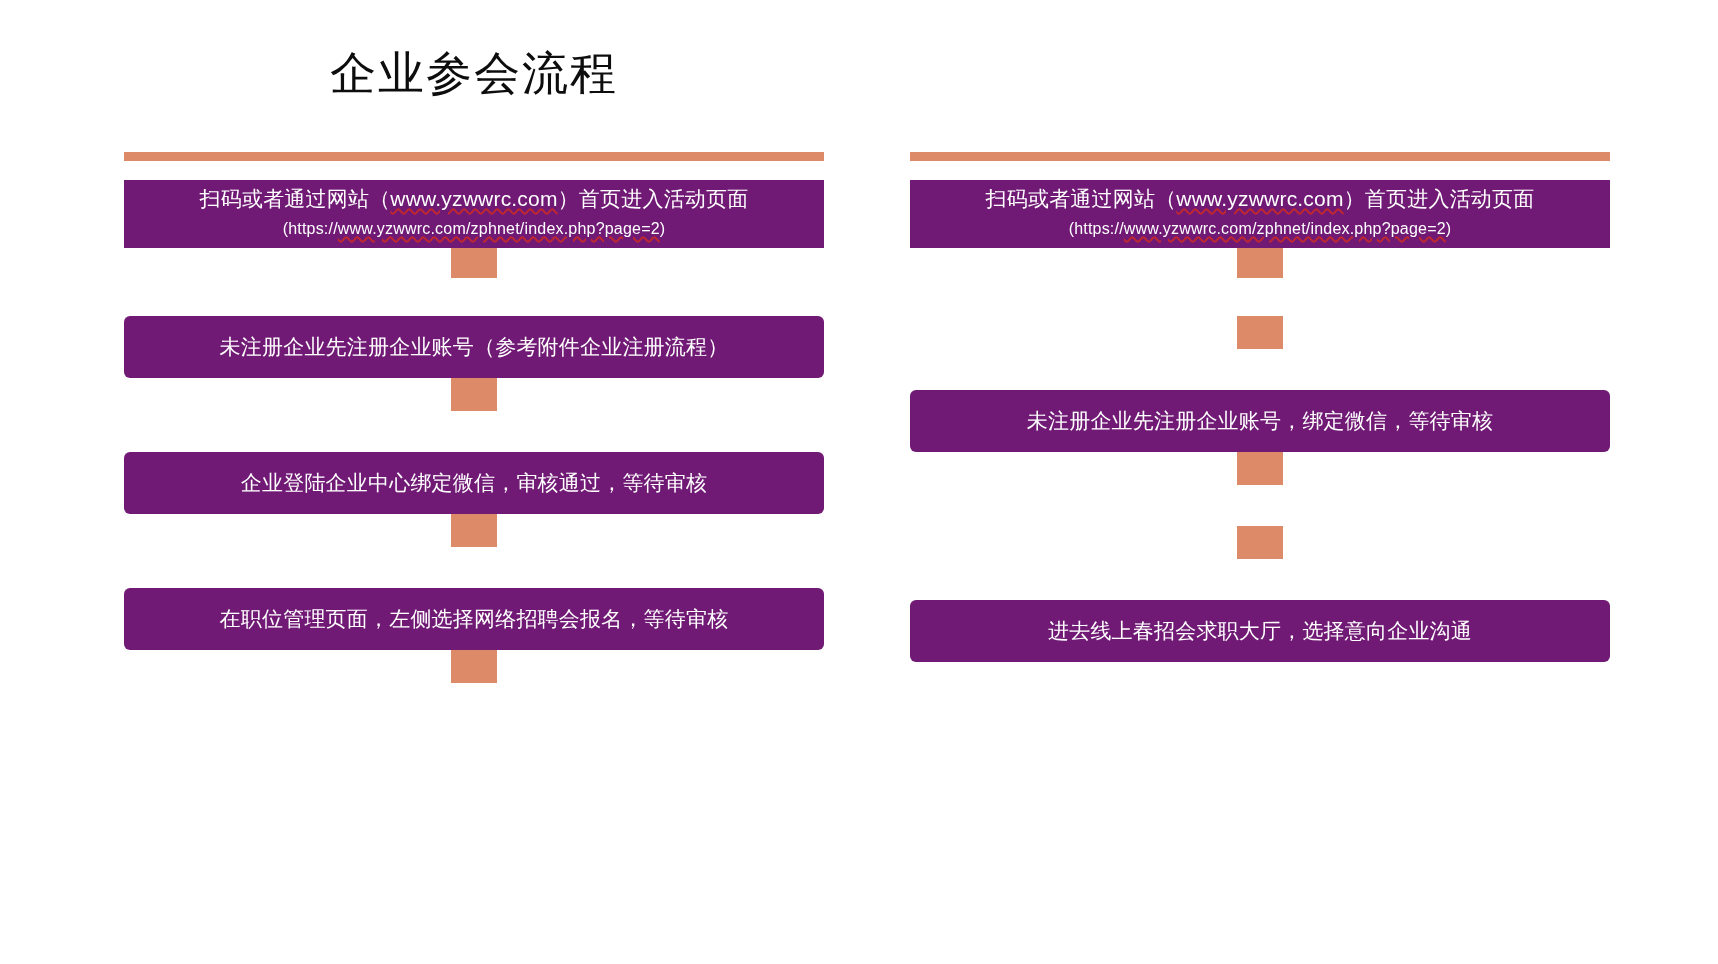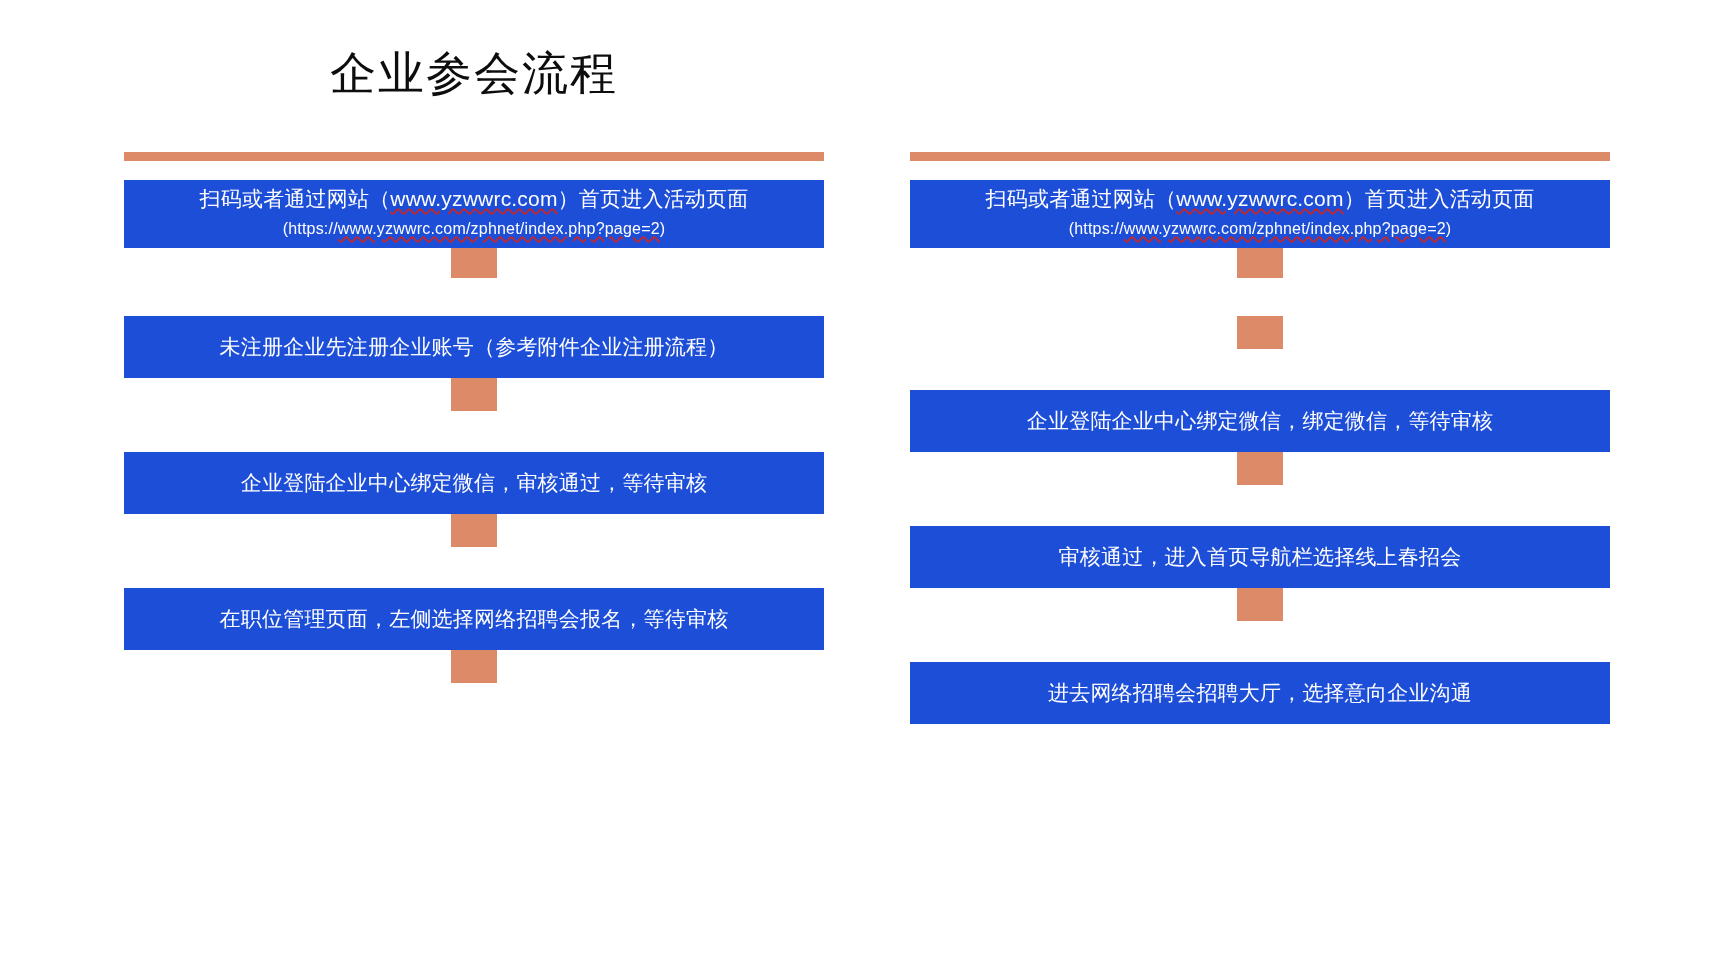--- a/index.html
+++ b/index.html
@@ -33,31 +33,31 @@
     left:0;width:700px;height:9px;
     top:152px;
     background:#DD8A68;
   }
 
   .flow{position:absolute;left:0;top:180px;width:700px;}
 
   .node{
     position:relative;
     width:700px;
-    background:#1d4ed8;
+    background:#701a75;
     color:#ffffff;
     display:flex;
     align-items:center;
     justify-content:center;
     text-align:center;
     box-sizing:border-box;
     padding:4px 10px;
   }
   .node-tall{height:68px;}
-  .node-std{height:62px;}
+  .node-std{height:62px;border-radius:6px;}
 
   .node-text{
     font-size:21px;
     line-height:30px;
     color:#ffffff;
     letter-spacing:0.2px;
     white-space:nowrap;
   }
   .node-text.two-line{white-space:normal;}
 
@@ -207,41 +207,38 @@
 
 
       <div class="connector conn-2">
         <div class="arrow">
           <div class="shaft"></div>
             <div class="head"></div>
         </div>
       </div>
 
       <div class="node node-std">
-        <div class="node-text">企业登陆企业中心绑定微信，绑定微信，等待审核</div>
+        <div class="node-text">未注册企业先注册企业账号，绑定微信，等待审核</div>
       </div>
 
       <div class="connector conn-3">
         <div class="arrow">
           <div class="shaft"></div>
             <div class="head"></div>
         </div>
       </div>
 
-      <div class="node node-std">
-        <div class="node-text">审核通过，进入首页导航栏选择线上春招会</div>
-      </div>
 
       <div class="connector conn-4">
         <div class="arrow">
           <div class="shaft"></div>
             <div class="head"></div>
         </div>
       </div>
 
       <div class="node node-std">
-        <div class="node-text">进去网络招聘会招聘大厅，选择意向企业沟通</div>
+        <div class="node-text">进去线上春招会求职大厅，选择意向企业沟通</div>
       </div>
 
     </div>
   </div>
 
 </div>
 
 </body></html>

